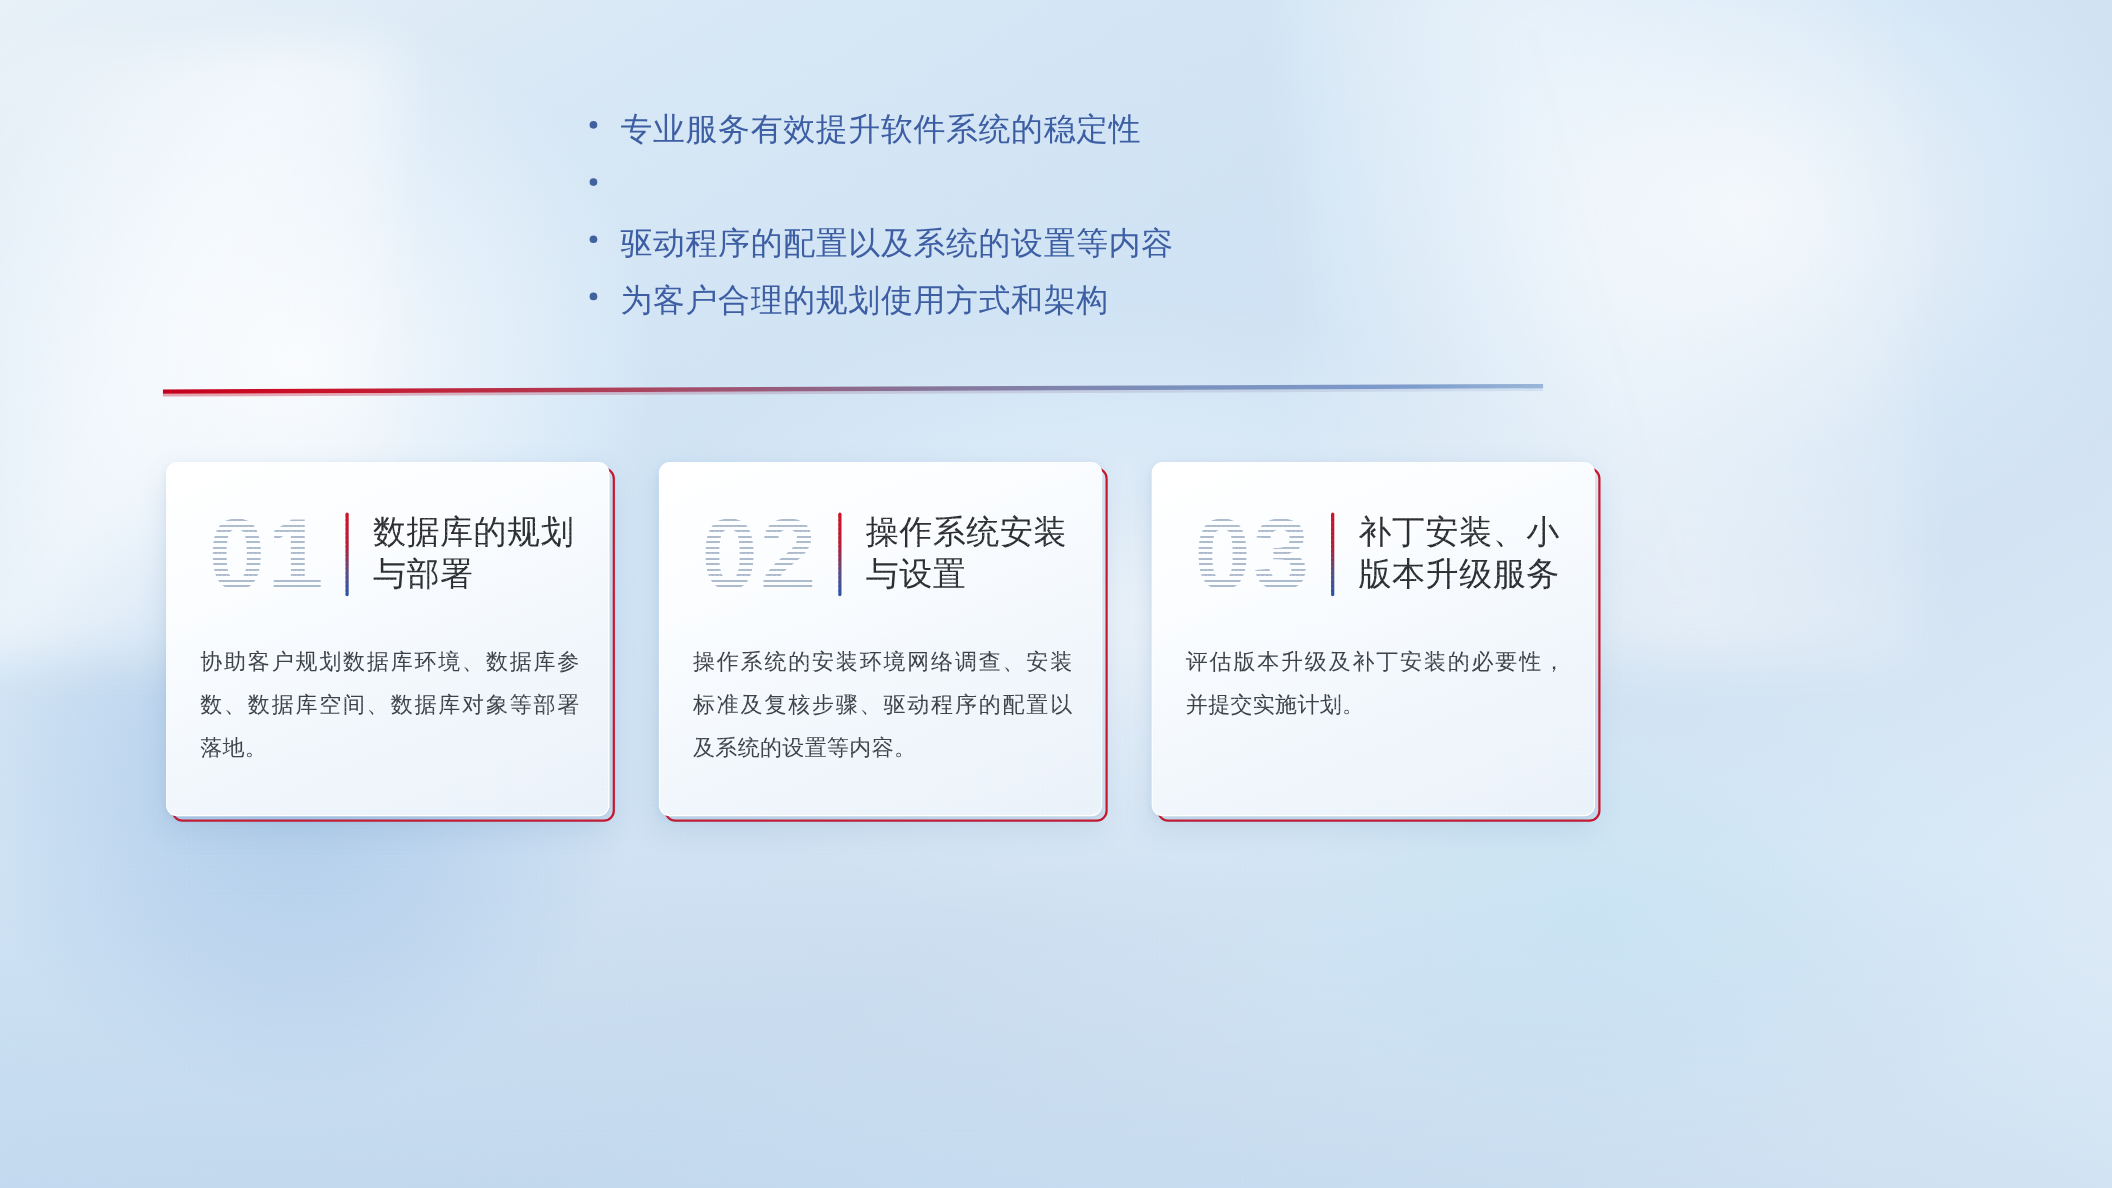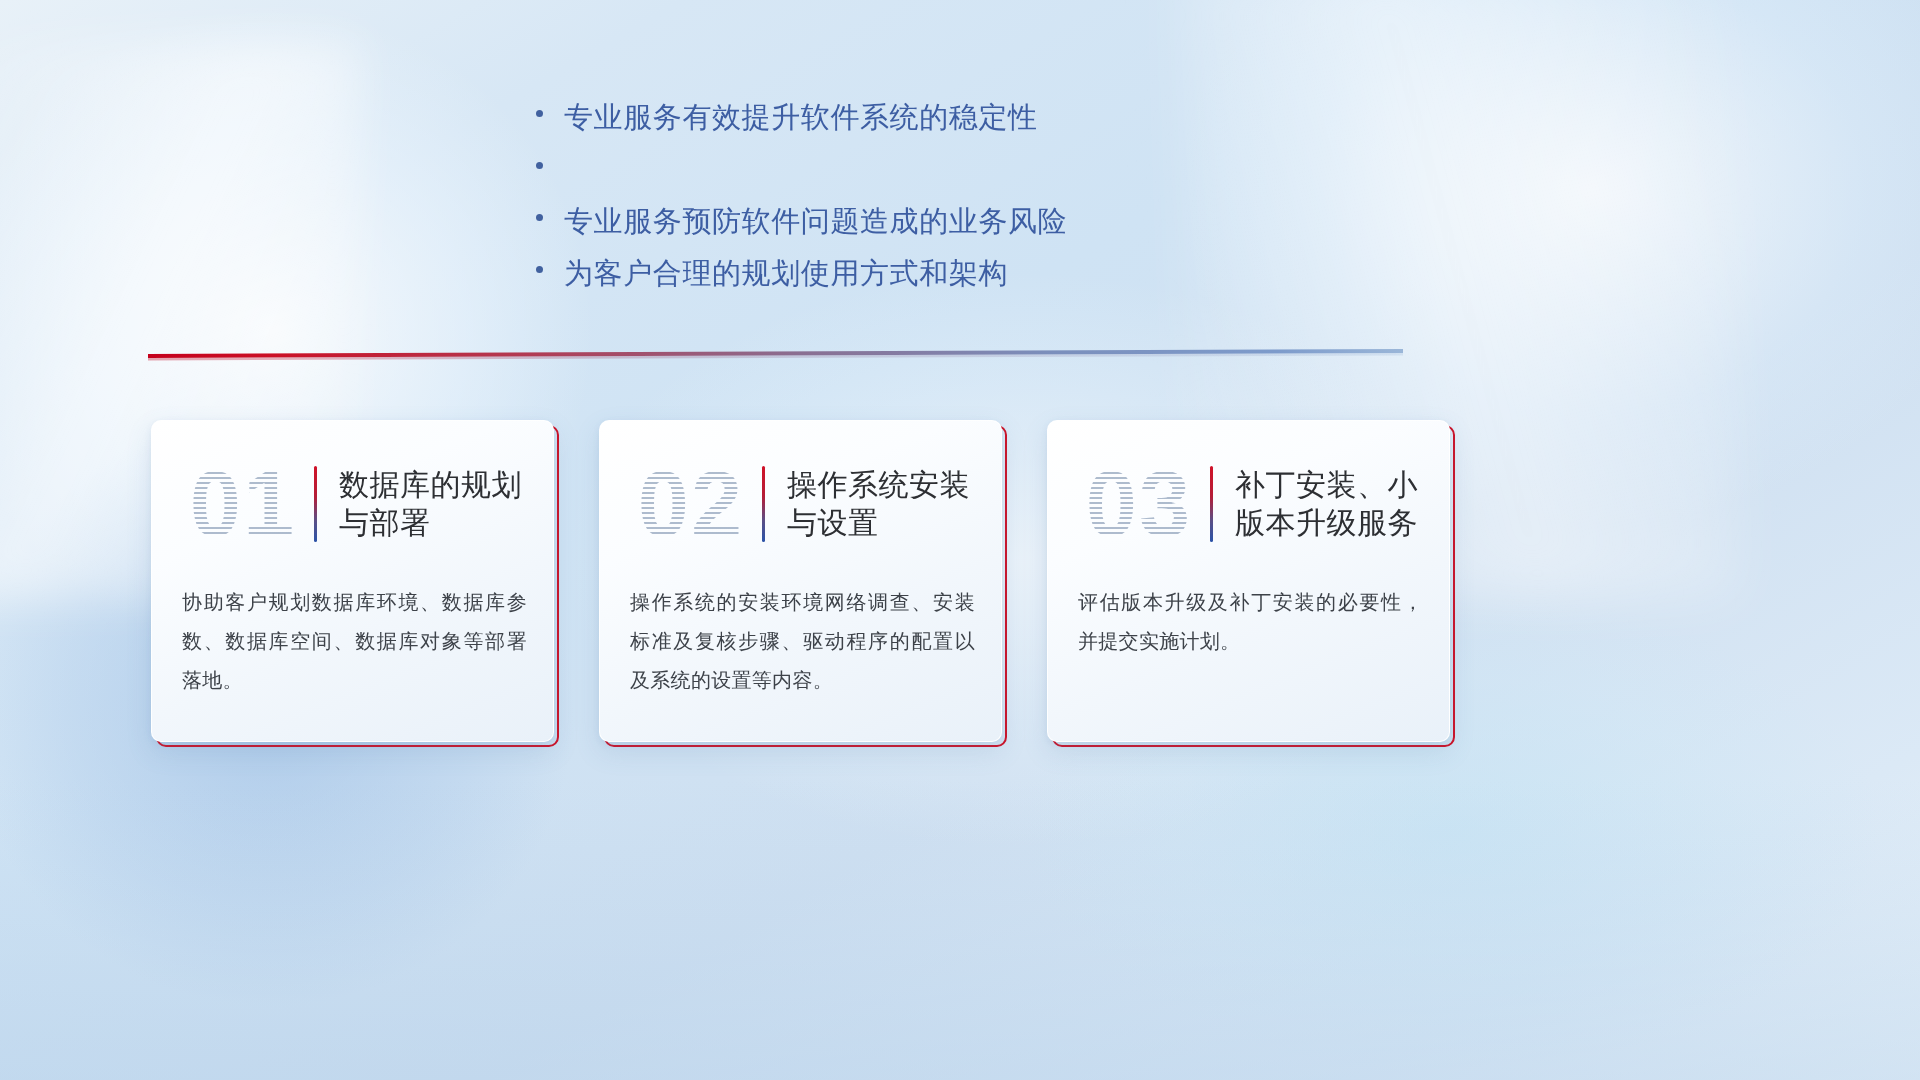--- a/index.html
+++ b/index.html
@@ -246,21 +246,21 @@
 <div id="bullet-list">
   <div class="bullet-row">
     <span class="bullet-dot"></span>
     <span class="bullet-text">专业服务有效提升软件系统的稳定性</span>
   </div>
   <div class="bullet-row">
     <span class="bullet-dot"></span>
   </div>
   <div class="bullet-row">
     <span class="bullet-dot"></span>
-    <span class="bullet-text">专业服务预防软件问题造成的业务风险</span>
+    <span class="bullet-text">驱动程序的配置以及系统的设置等内容</span>
   </div>
   <div class="bullet-row">
     <span class="bullet-dot"></span>
     <span class="bullet-text">为客户合理的规划使用方式和架构</span>
   </div>
 </div>
 
 <svg id="divider" viewBox="0 0 1255 16" preserveAspectRatio="none">
   <defs>
     <linearGradient id="divGrad" x1="0" y1="0" x2="1" y2="0">

